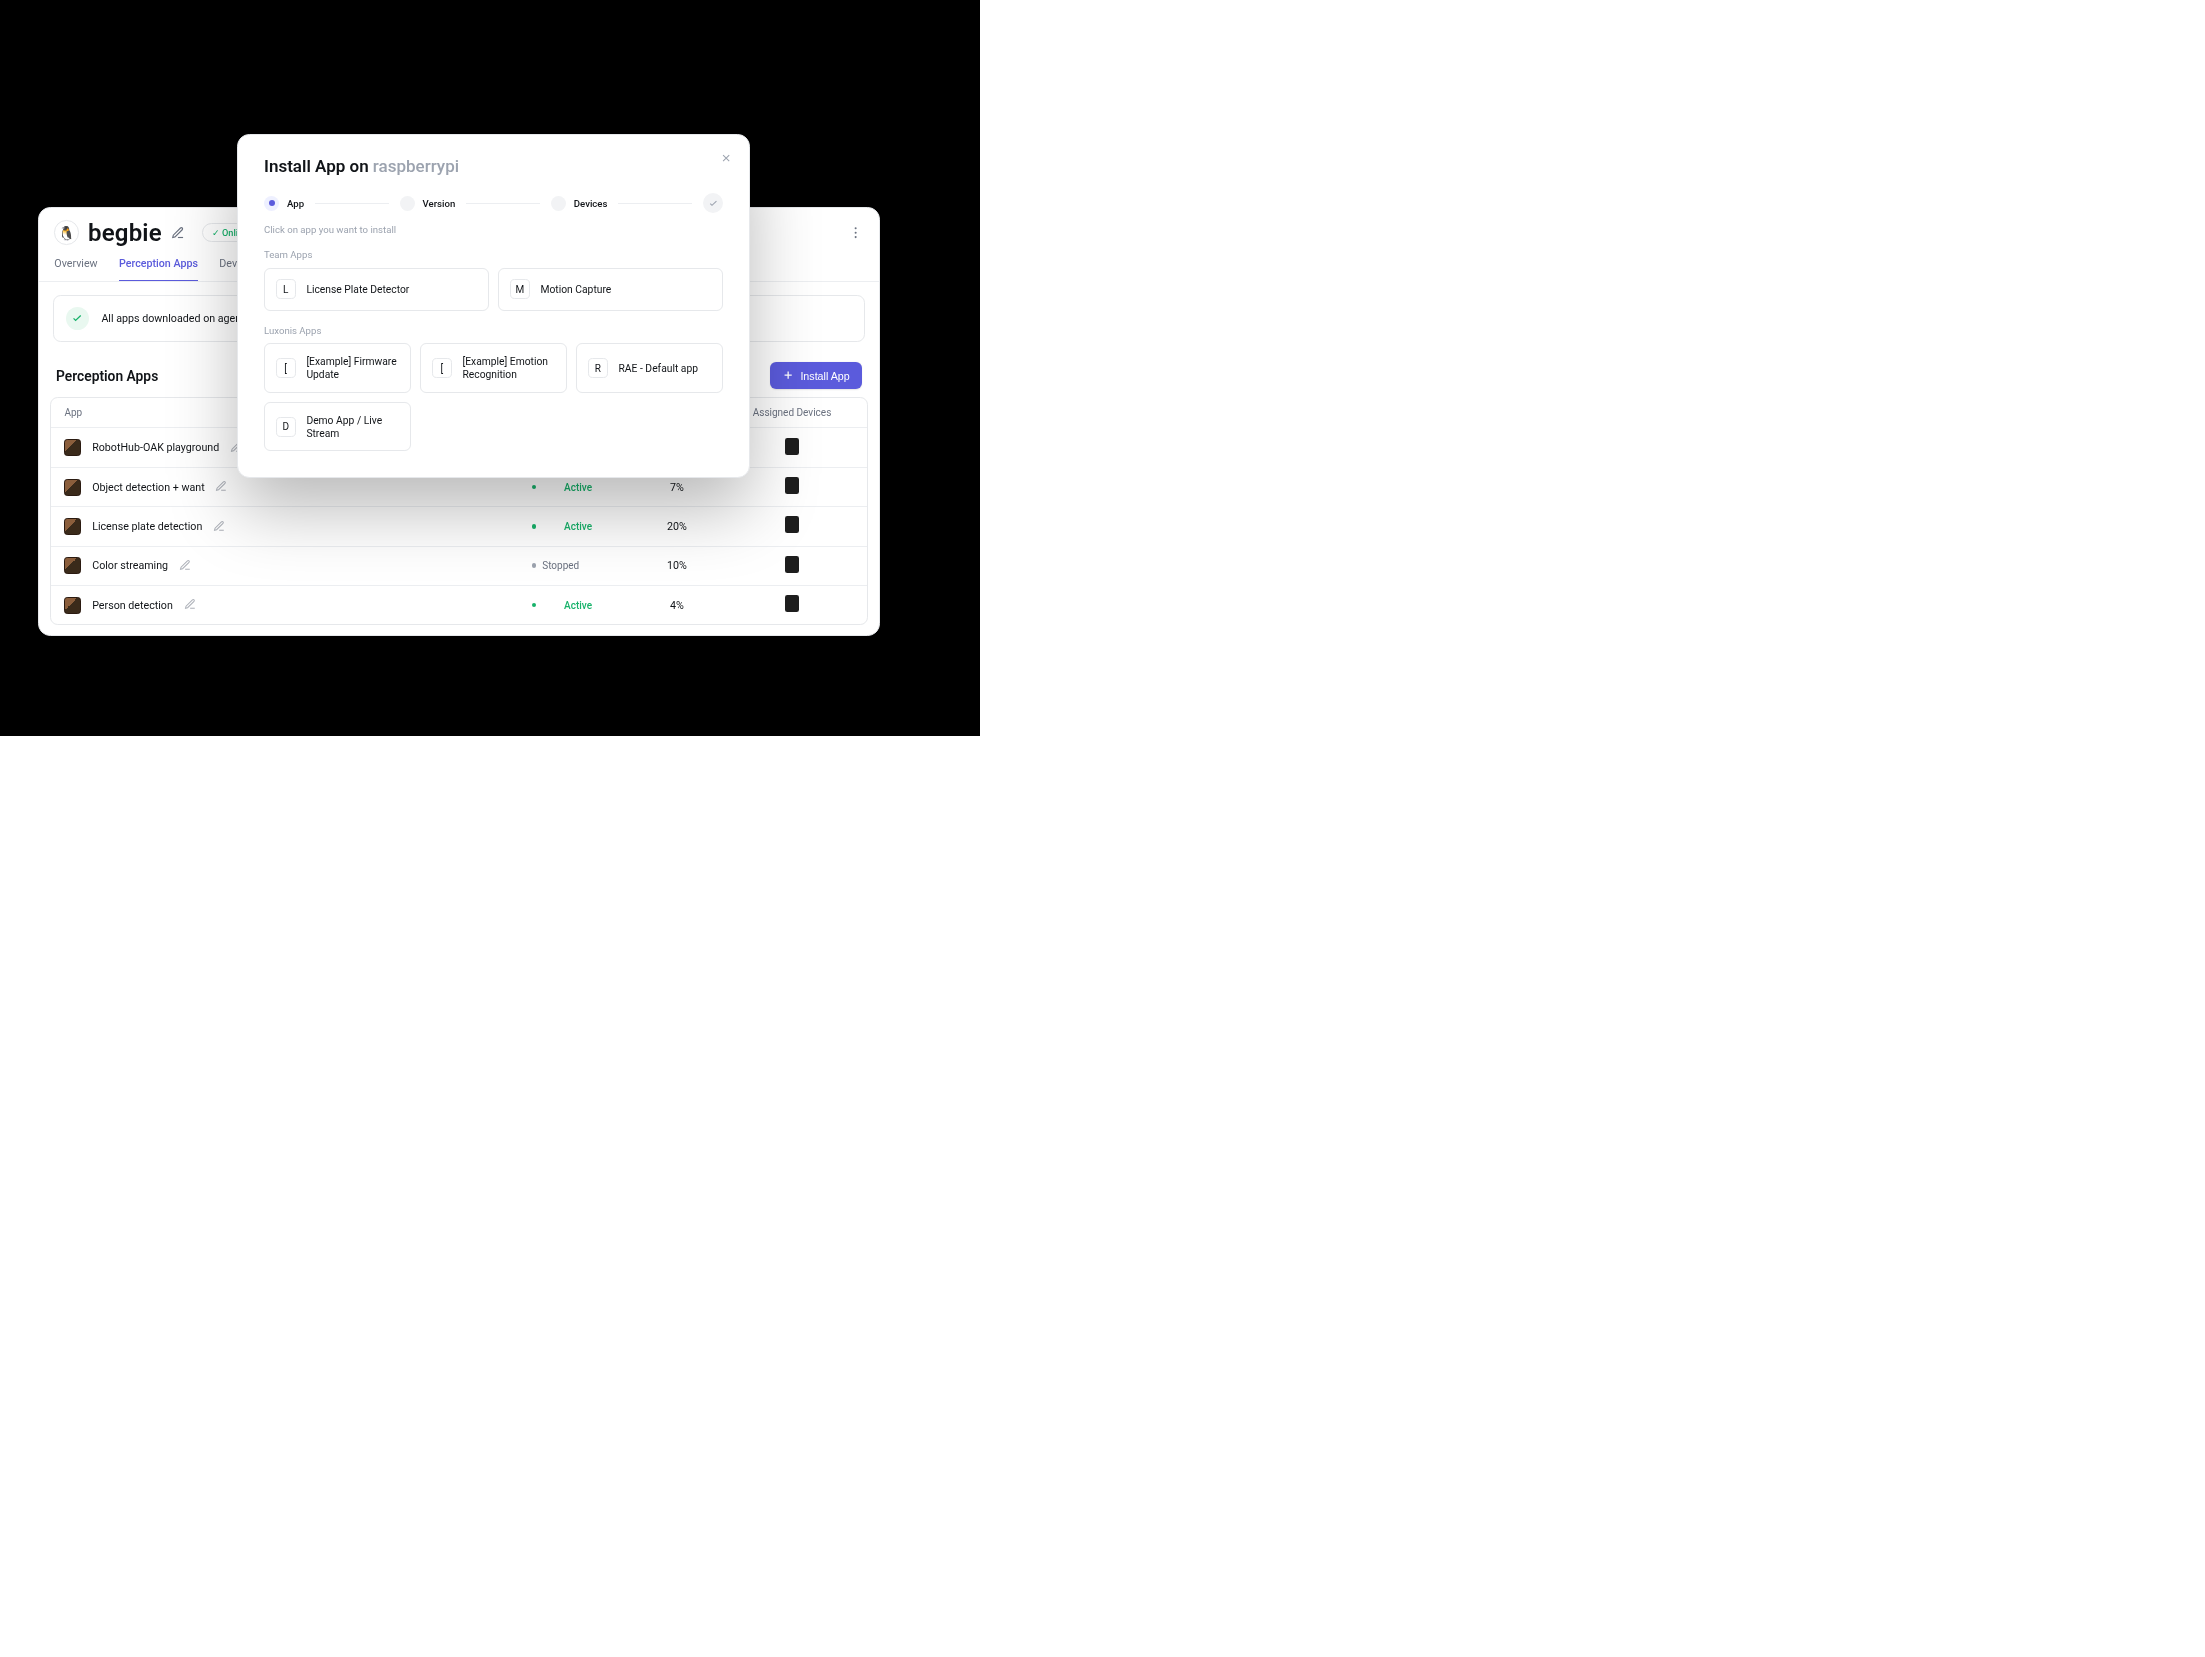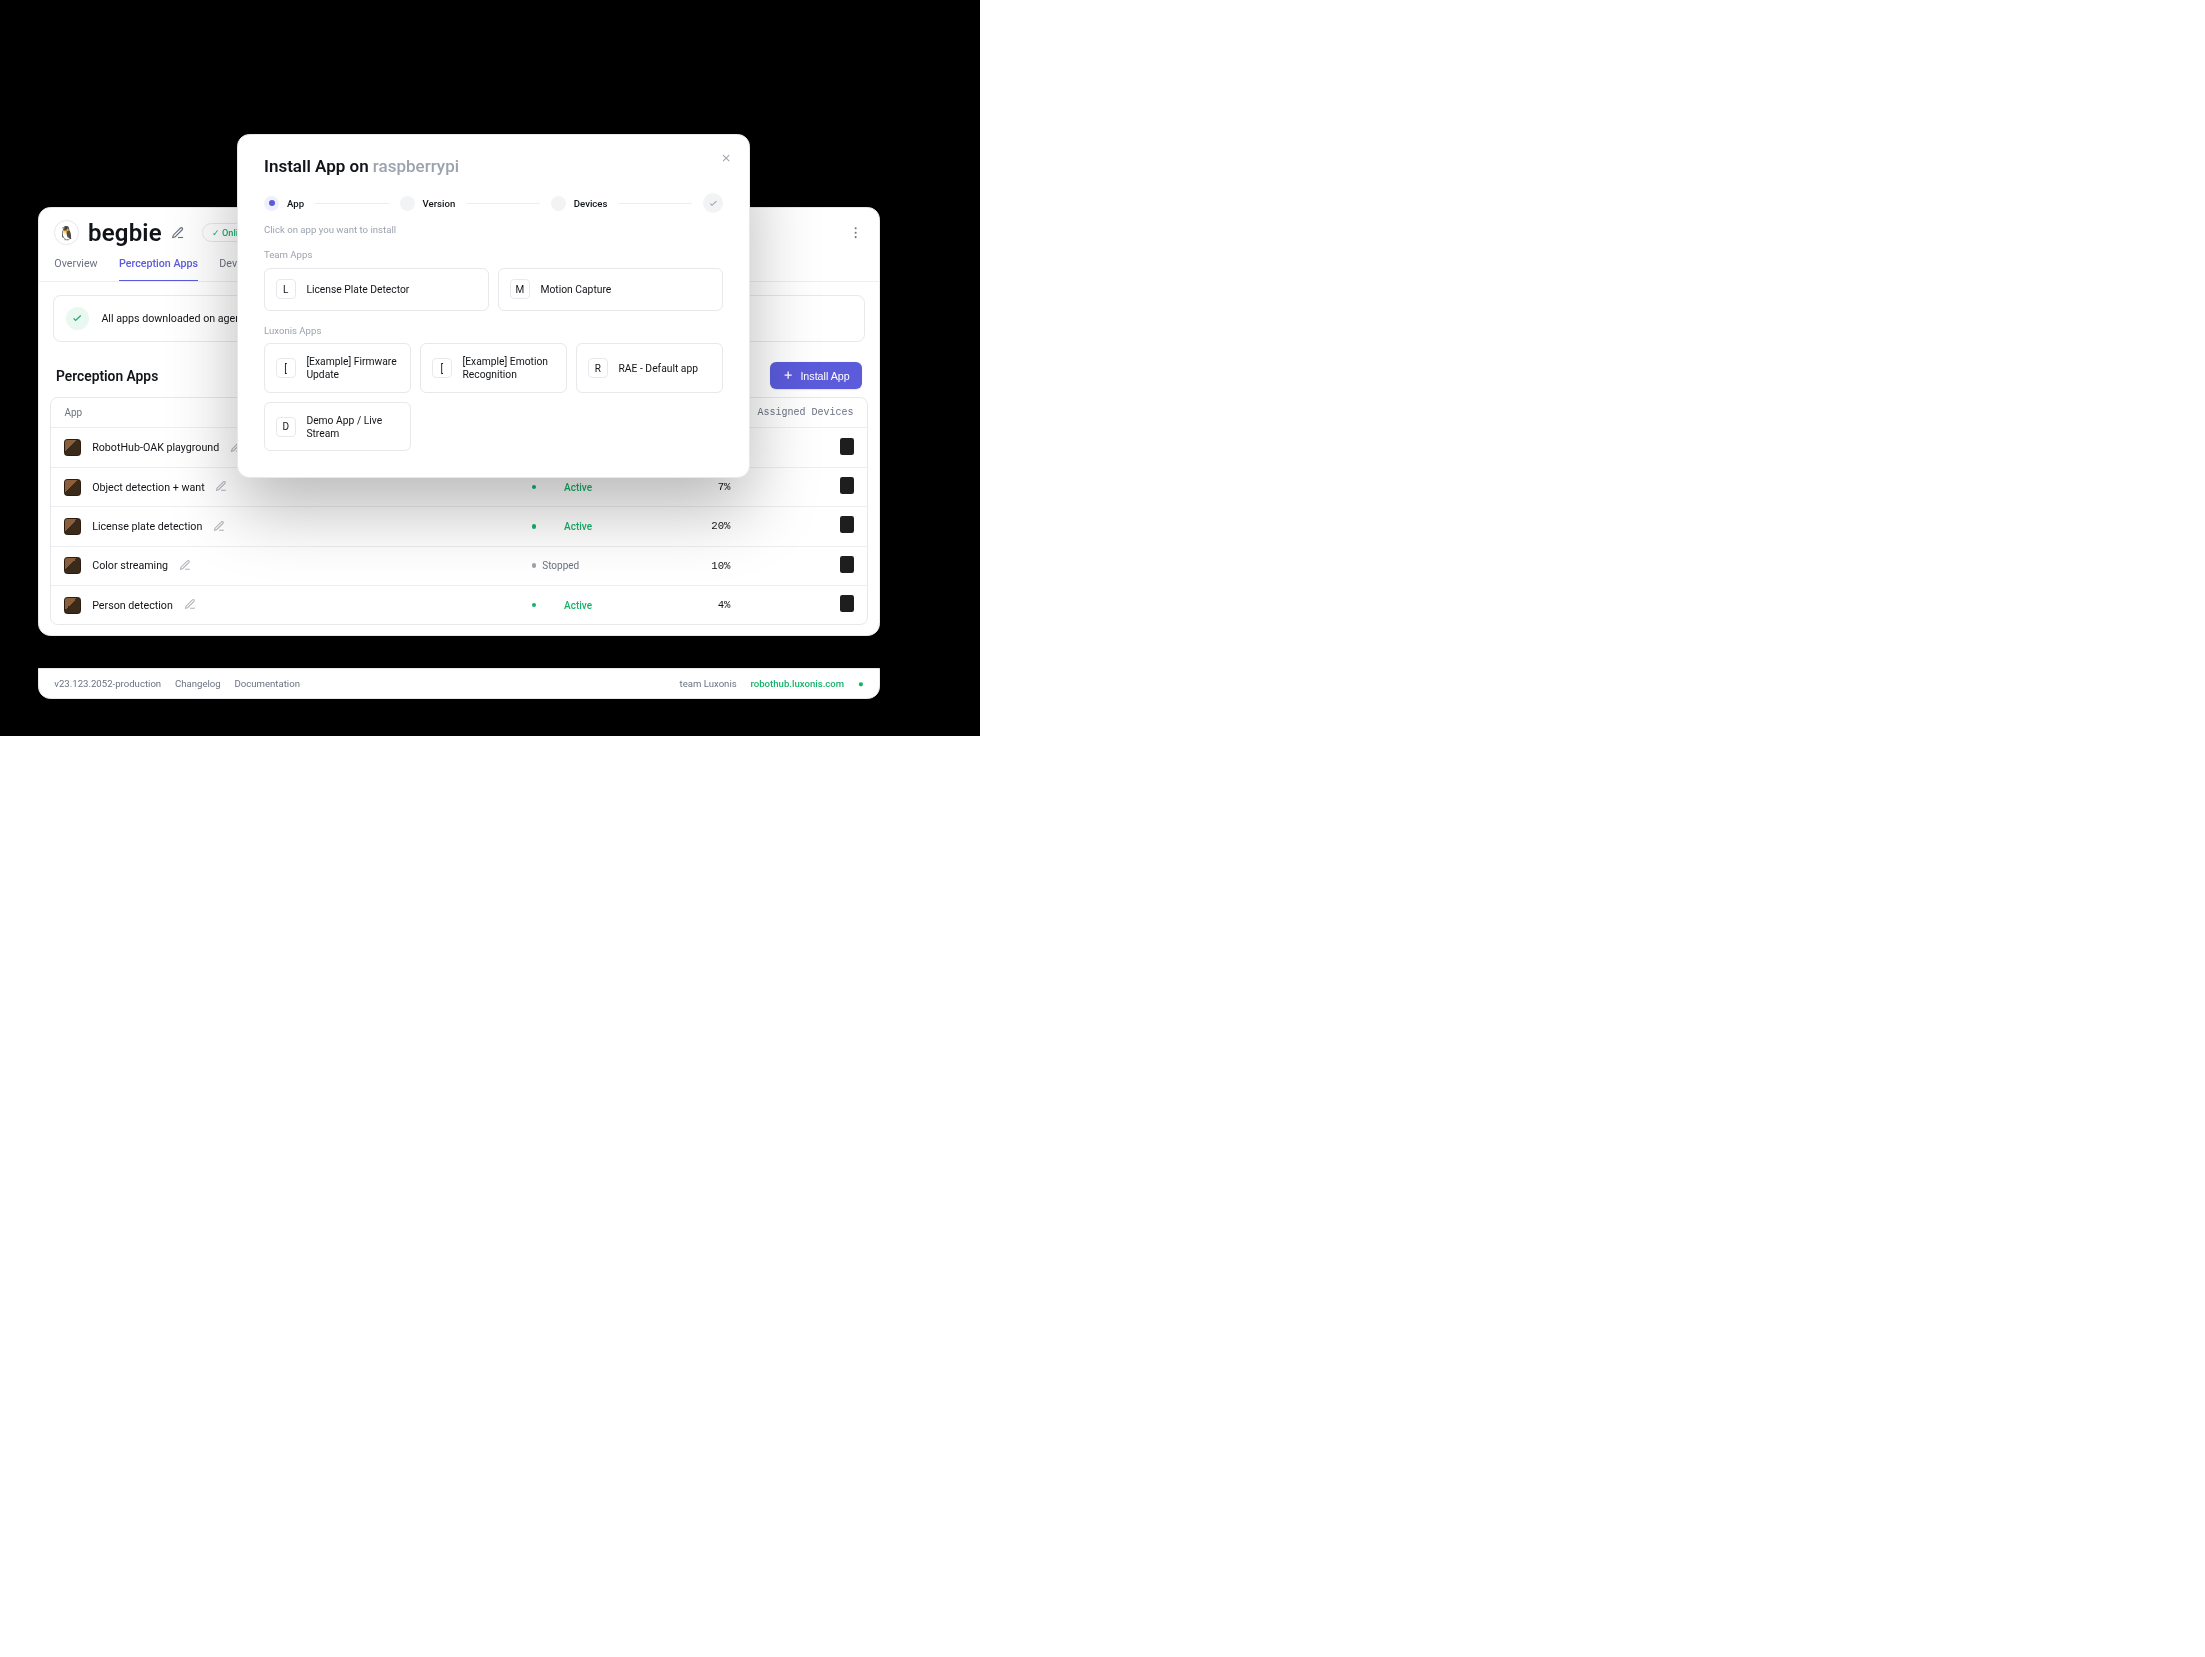--- a/index.html
+++ b/index.html
@@ -116,21 +116,21 @@
   .list-header, .row {
     display:grid;
     grid-template-columns: 1fr 92px 107px 123px;
     align-items:center;
     padding: 9.2px 13.8px;
   }
   .list-header {
     font-size:10px; color:var(--text-muted);
     border-bottom:0.8px solid var(--divider);
   }
-  .list-header .col-right, .row .col-right { text-align:right;font-family:Liberation Mono, monospace; }
+  .list-header .col-right, .row .col-right { text-align:center; }
   .list-body .row + .row { border-top:0.8px solid var(--divider); }
   .app-cell { display:flex; align-items:center; gap:10.7px; }
   .app-ico {
     width:17px; height:17px;
     border-radius:3.1px;
     background: linear-gradient(135deg,#8b5e3c 40%,#3a2a1a 40%);
     border:0.8px solid #2a1a10;
     position:relative;
   }
   .row .edit-icon { opacity:.55; }
@@ -367,29 +367,20 @@
     <div class="col-right">4%</div>
     <div class="col-right">
       <span class="device-badge"></span>
     </div>
           </div>
         </div>
     </div>
 
   </div>
 
-  <div class="footer">
-    <span>v23.123.2052-production</span>
-    <a>Changelog</a>
-    <a>Documentation</a>
-    <span class="spacer"></span>
-    <span>team Luxonis</span>
-    <span class="host">robothub.luxonis.com</span>
-    <span class="dot-green">●</span>
-  </div>
 
   <div class="modal">
     <div class="modal-title">
       <span>Install App on </span><span class="host">raspberrypi</span>
     </div>
     <span class="modal-close">
       <svg viewBox="0 0 24 24" width="12.3" height="12.3" fill="none" stroke="currentColor" stroke-width="2">
           <path d="M6 6l12 12M18 6L6 18"></path>
         </svg>
     </span>

